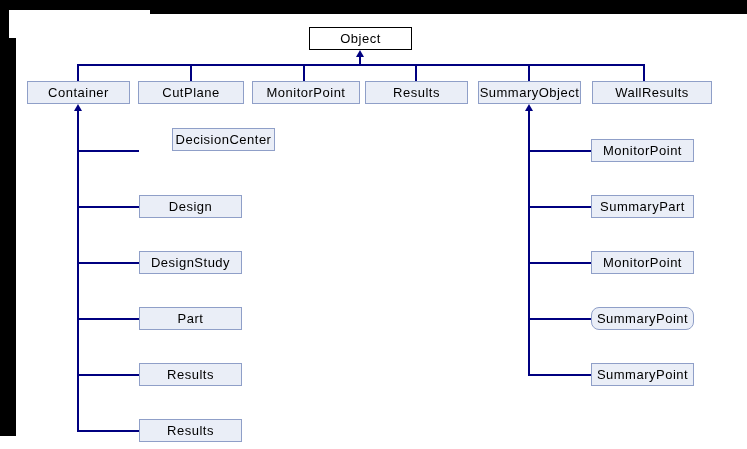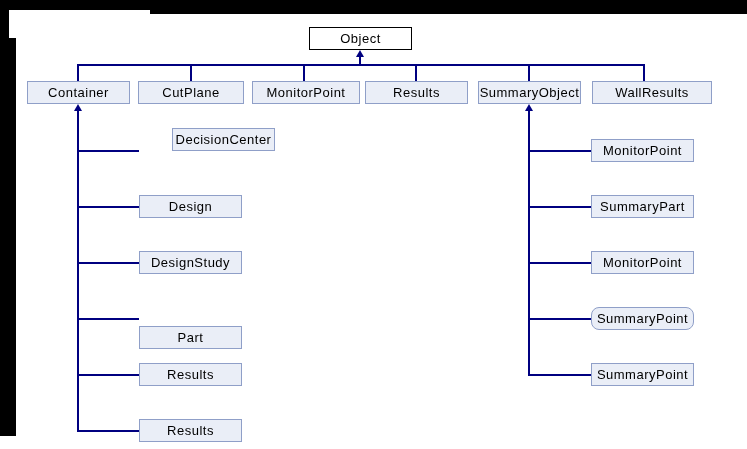--- a/index.html
+++ b/index.html
@@ -66,21 +66,21 @@
 <div class="hline" style="left:78px; top:150px; width:61px;"></div>
 <div class="hline" style="left:78px; top:206px; width:61px;"></div>
 <div class="hline" style="left:78px; top:262px; width:61px;"></div>
 <div class="hline" style="left:78px; top:318px; width:61px;"></div>
 <div class="hline" style="left:78px; top:374px; width:61px;"></div>
 <div class="hline" style="left:78px; top:430px; width:61px;"></div>
 
 <div class="node" style="left:139px; top:128px;margin-left:33px;">DecisionCenter</div>
 <div class="node" style="left:139px; top:195px;">Design</div>
 <div class="node" style="left:139px; top:251px;">DesignStudy</div>
-<div class="node" style="left:139px; top:307px;margin-top:19px;">Part</div>
+<div class="node" style="left:139px; top:307px;">Part</div>
 <div class="node" style="left:139px; top:363px;">Results</div>
 <div class="node" style="left:139px; top:419px;">Results</div>
 
 <div class="arrow-up" style="left:525px; top:104px;"></div>
 <div class="vline" style="left:528px; top:110px; height:266px;"></div>
 <div class="hline" style="left:529px; top:150px; width:62px;"></div>
 <div class="hline" style="left:529px; top:206px; width:62px;"></div>
 <div class="hline" style="left:529px; top:262px; width:62px;"></div>
 <div class="hline" style="left:529px; top:318px; width:62px;"></div>
 <div class="hline" style="left:529px; top:374px; width:62px;"></div>

